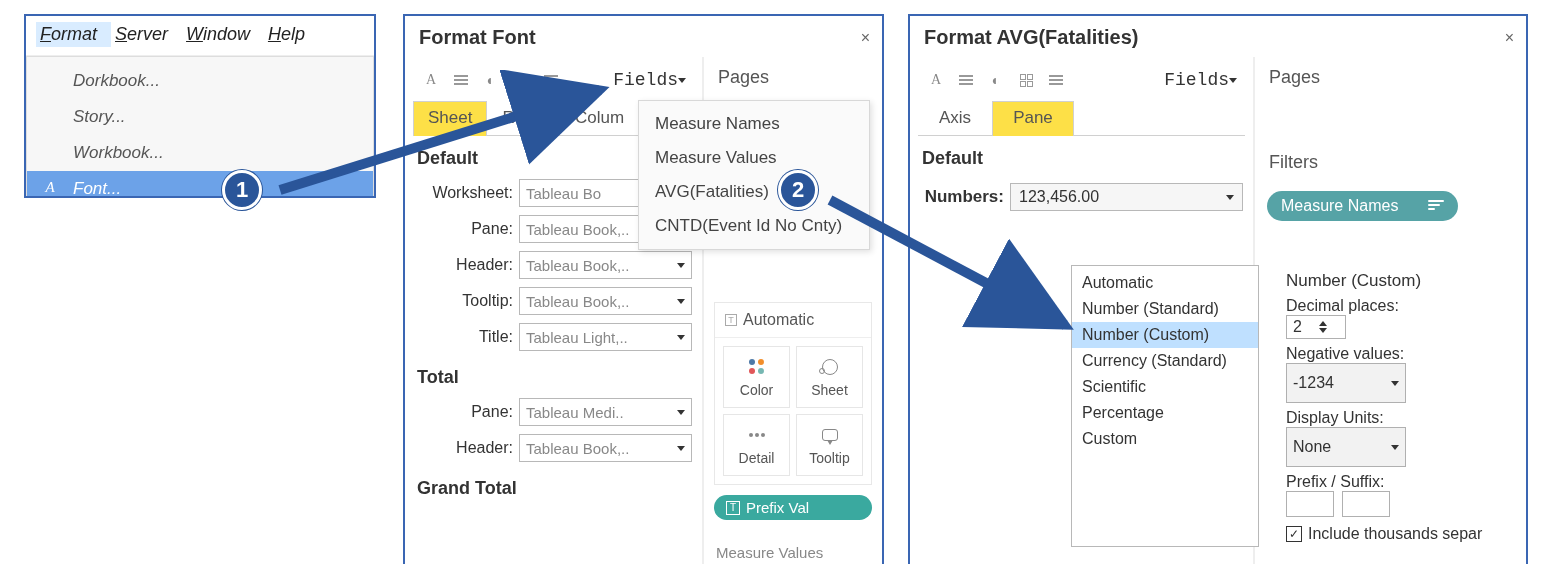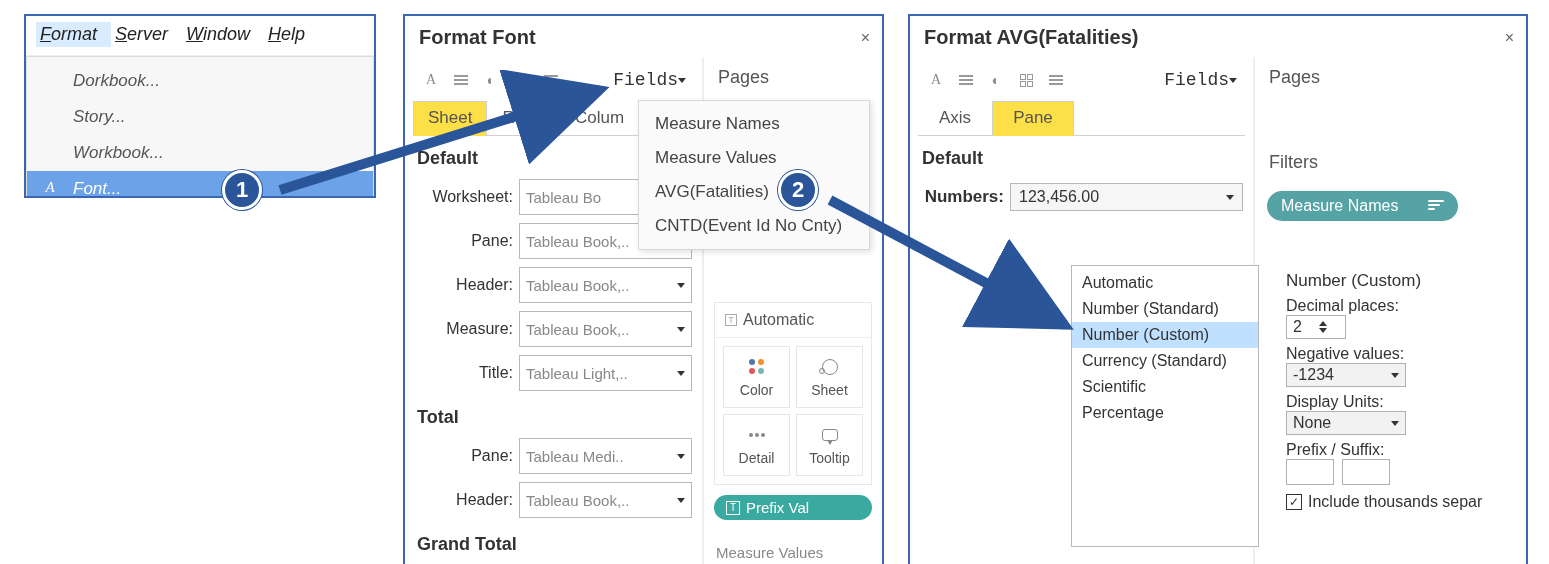--- a/index.html
+++ b/index.html
@@ -91,21 +91,21 @@
   }
   .tab.active {
     border-color:#d0d0d0;
     background:#fde047;
     margin-bottom:-1px;
   }
   .secthdr { font-size:18px; font-weight:700; padding: 12px 12px 6px; color:#333;}
   .frow { display:flex; align-items:center; padding:4px 10px 4px 0; }
   .flabel { width:114px; text-align:right; padding-right:6px; font-size:16px; color:#333; }
   .fcombo {
-    flex:1; border:1px solid #b8b8b8; height:36px;
+    flex:1; border:1px solid #b8b8b8; height:28px;
     display:flex; align-items:center; justify-content:space-between;
     padding:0 6px; font-size:15px; color:#888;
   }
   .fcombo .cval { white-space:nowrap; overflow:hidden; text-overflow:ellipsis; }
   .righthdr { font-size:18px; color:#555; padding:10px 14px; }
   .marks {
     margin:4px 10px; border:1px solid #e8e8e8;
   }
   .marks .mhdr {
     display:flex; align-items:center; gap:6px; padding:8px 10px;
@@ -160,21 +160,21 @@
     padding:4px 0; z-index:25;
   }
   .numlist .nitem { padding:4px 10px; white-space:nowrap; }
   .numlist .nitem.sel { background:#bfe0ff; }
   .numprops {
     position:absolute; left:1266px; top:255px; width:258px;
     padding:6px 10px; font-size:16px; color:#333;
   }
   .numprops .plabel { margin-top:6px; }
   .numprops .pinput {
-    border:1px solid #b0b0b0; height:24px; background:#f2f2f2;
+    border:1px solid #b0b0b0; height:40px; background:#f2f2f2;
     display:flex; align-items:center; padding:0 6px; width:120px;
     justify-content:space-between;
   }
   .spin { width:40px; display:flex; flex-direction:column; align-items:center; }
   .spin .sarrow{width:0;height:0;border-left:4px solid transparent;border-right:4px solid transparent;}
   .spin .up{border-bottom:5px solid #333;margin-bottom:2px;}
   .spin .dn{border-top:5px solid #333;}
   .shortinput { display:flex; gap:8px; }
   .shortinput .box { width:48px;height:26px;border:1px solid #b0b0b0;}
   .chkrow { display:flex; align-items:center; gap:6px; margin-top:8px; }
@@ -289,21 +289,21 @@
             </div>
           </div>
         <div class="frow">
             <div class="flabel">Header:</div>
           <div class="fcombo">
               <span class="cval">Tableau Book,..</span>
               <span class="caret-down"></span>
             </div>
           </div>
         <div class="frow">
-            <div class="flabel">Measure:</div>
+            <div class="flabel">Tooltip:</div>
           <div class="fcombo">
               <span class="cval">Tableau Book,..</span>
               <span class="caret-down"></span>
             </div>
           </div>
         <div class="frow">
             <div class="flabel">Title:</div>
           <div class="fcombo">
               <span class="cval">Tableau Light,..</span>
               <span class="caret-down"></span>
@@ -456,20 +456,21 @@
     </div>
   </div>
 
   <div class="numlist">
     <div class="nitem">Automatic</div>
     <div class="nitem">Number (Standard)</div>
     <div class="nitem sel">Number (Custom)</div>
     <div class="nitem">Currency (Standard)</div>
     <div class="nitem">Scientific</div>
     <div class="nitem">Percentage</div>
+    <div class="nitem">Custom</div>
   </div>
 
   <div class="numprops">
     <div style="font-size:17px">Number (Custom)</div>
     <div class="plabel">Decimal places:</div>
     <div class="spinwrap">
       <span>2</span>
       <span class="spin">
           <span class="sarrow up"></span>
           <span class="sarrow dn"></span>

